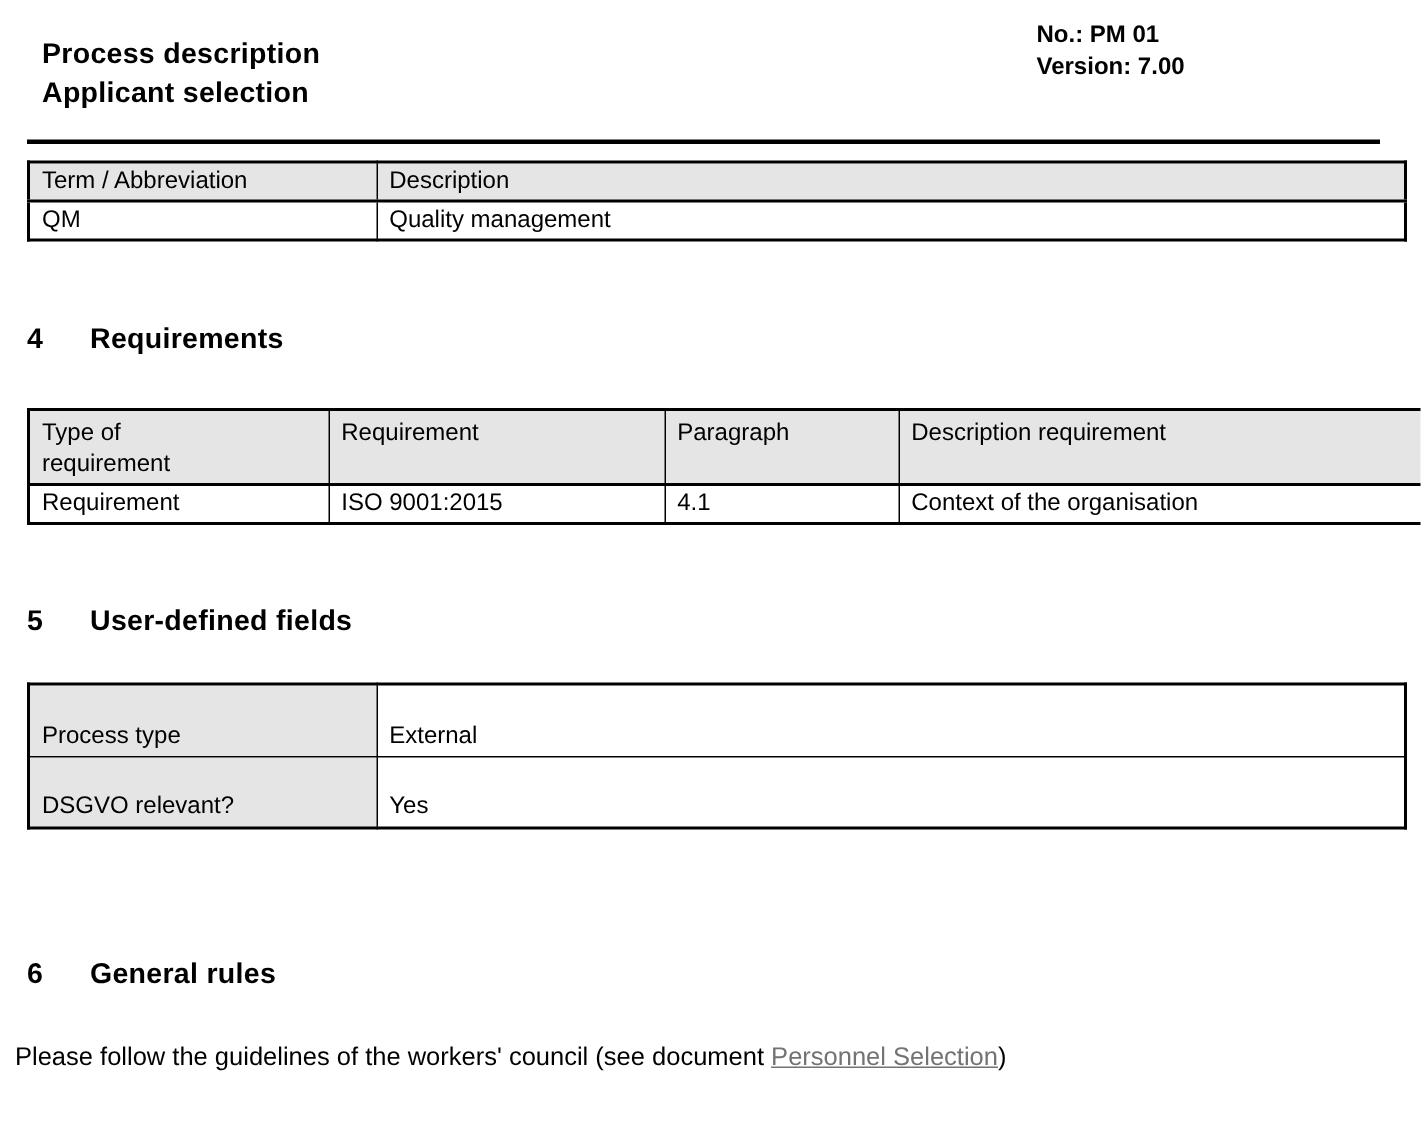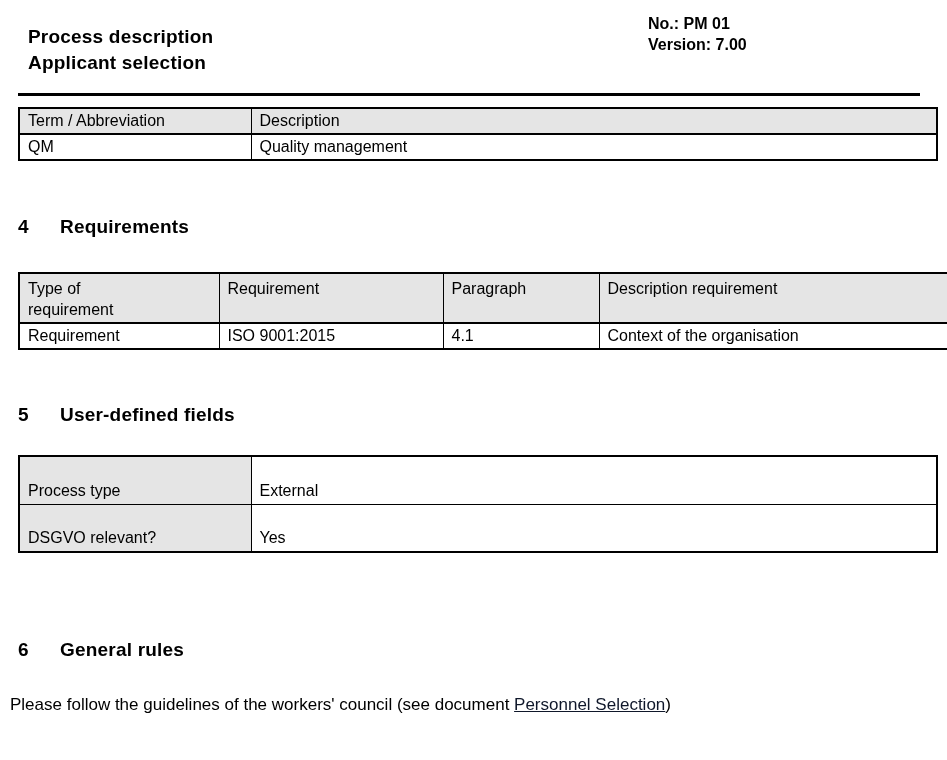--- a/index.html
+++ b/index.html
@@ -14,21 +14,21 @@
   .page { width: 947px; height: 760px; position: relative; }
 
   
   .doc-header { position: relative; padding-top: 24px; }
   .title-block {
     margin-left: 28px;
     font-size: 19px; font-weight: bold; line-height: 26px;
     letter-spacing: 0.2px;
   }
   .doc-meta {
-    position: absolute; left: 648px; top: 13px;
+    position: absolute; left: 691px; top: 13px;
     font-size: 16px; font-weight: bold; line-height: 21px;
   }
   .header-rule {
     border: none; border-top: 3px solid #000000;
     width: 902px; margin: 17px 0 0 18px; height: 0;
   }
 
   
   table.doc-table {
     border-collapse: collapse;
@@ -81,21 +81,21 @@
   .mt-sec6 { margin-top: 85px; }
 
   
   .mt-tbl1 { margin-top: 11px; }
 
   
   .rules-paragraph {
     margin: 32px 0 0 10px;
     font-size: 17px; line-height: 22px;
   }
-  a.doc-link { color: #0f172a; text-decoration: underline; cursor: pointer; }
+  a.doc-link { color: #737373; text-decoration: underline; cursor: pointer; }
 </style>
 </head>
 <body>
 
 <div class="page">
 
   <div class="doc-header">
     <div class="title-block">
       <div>Process description</div>
       <div>Applicant selection</div>

